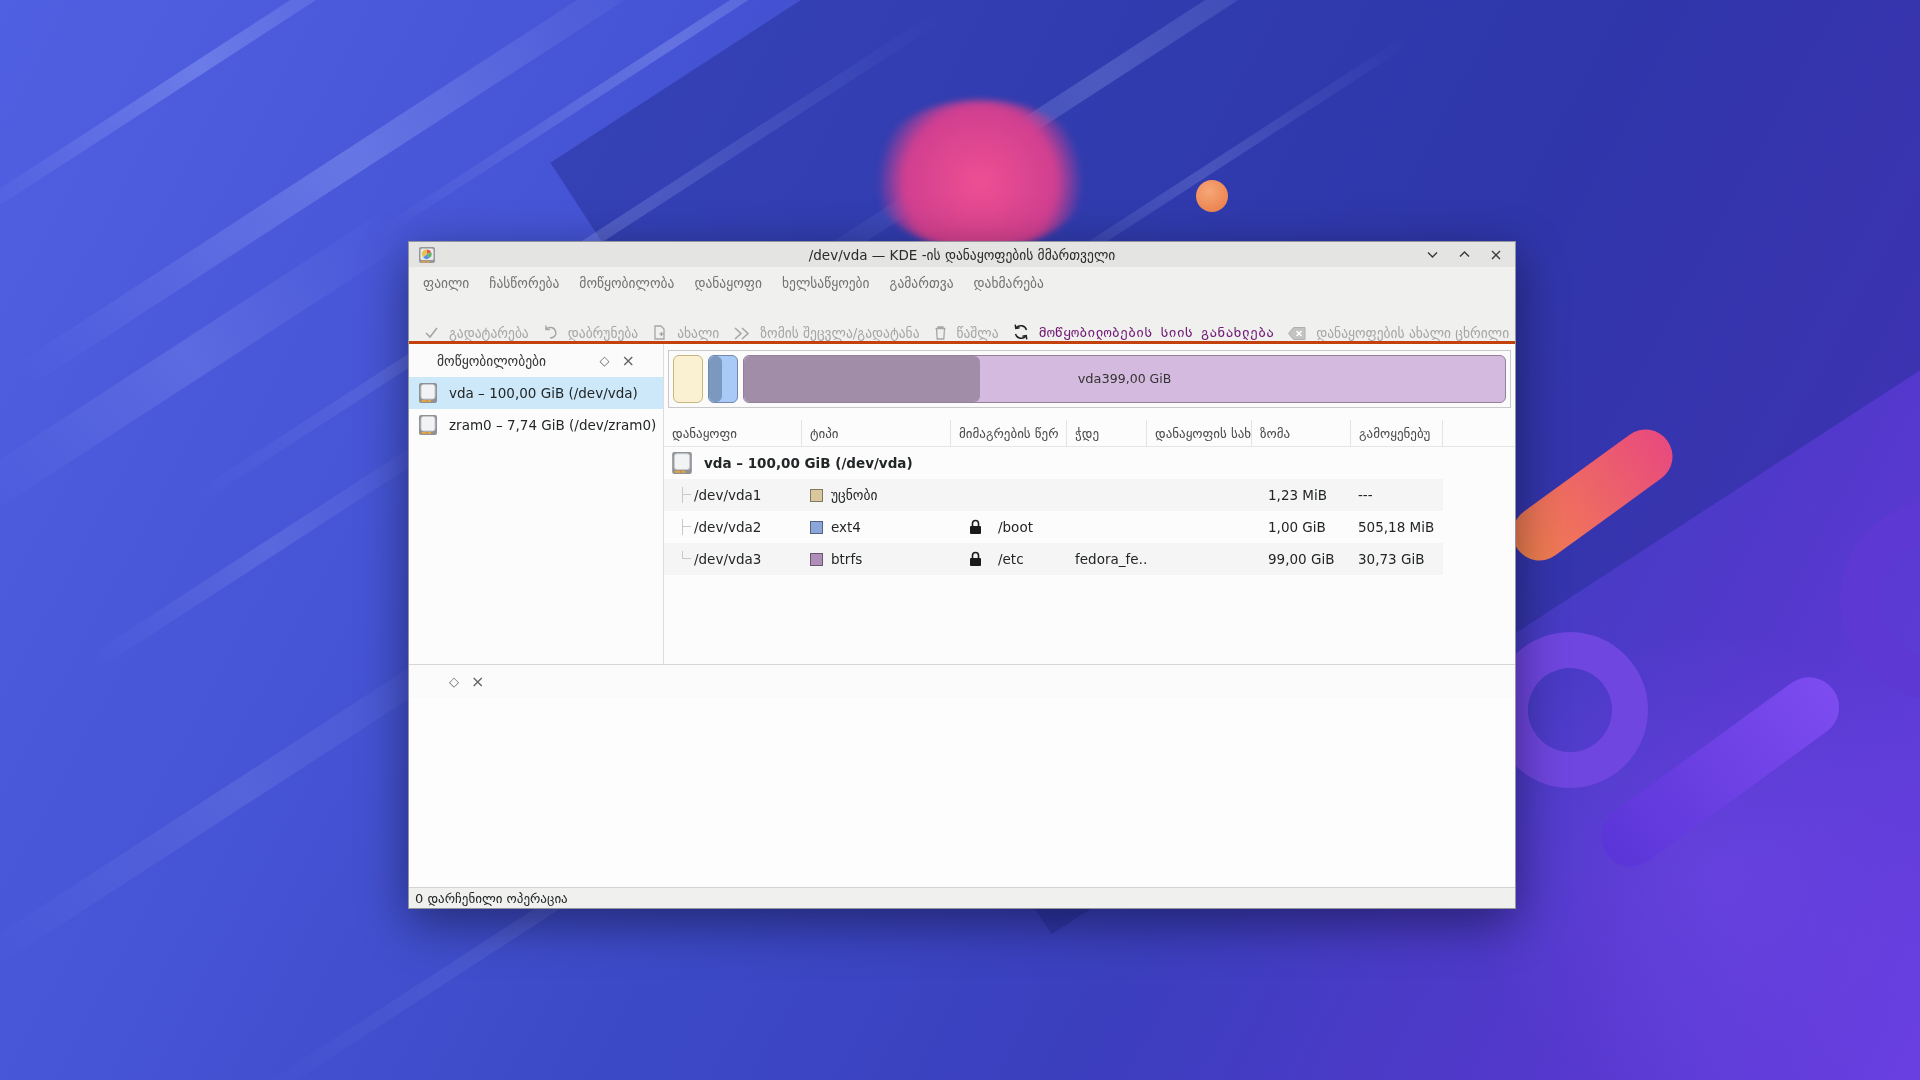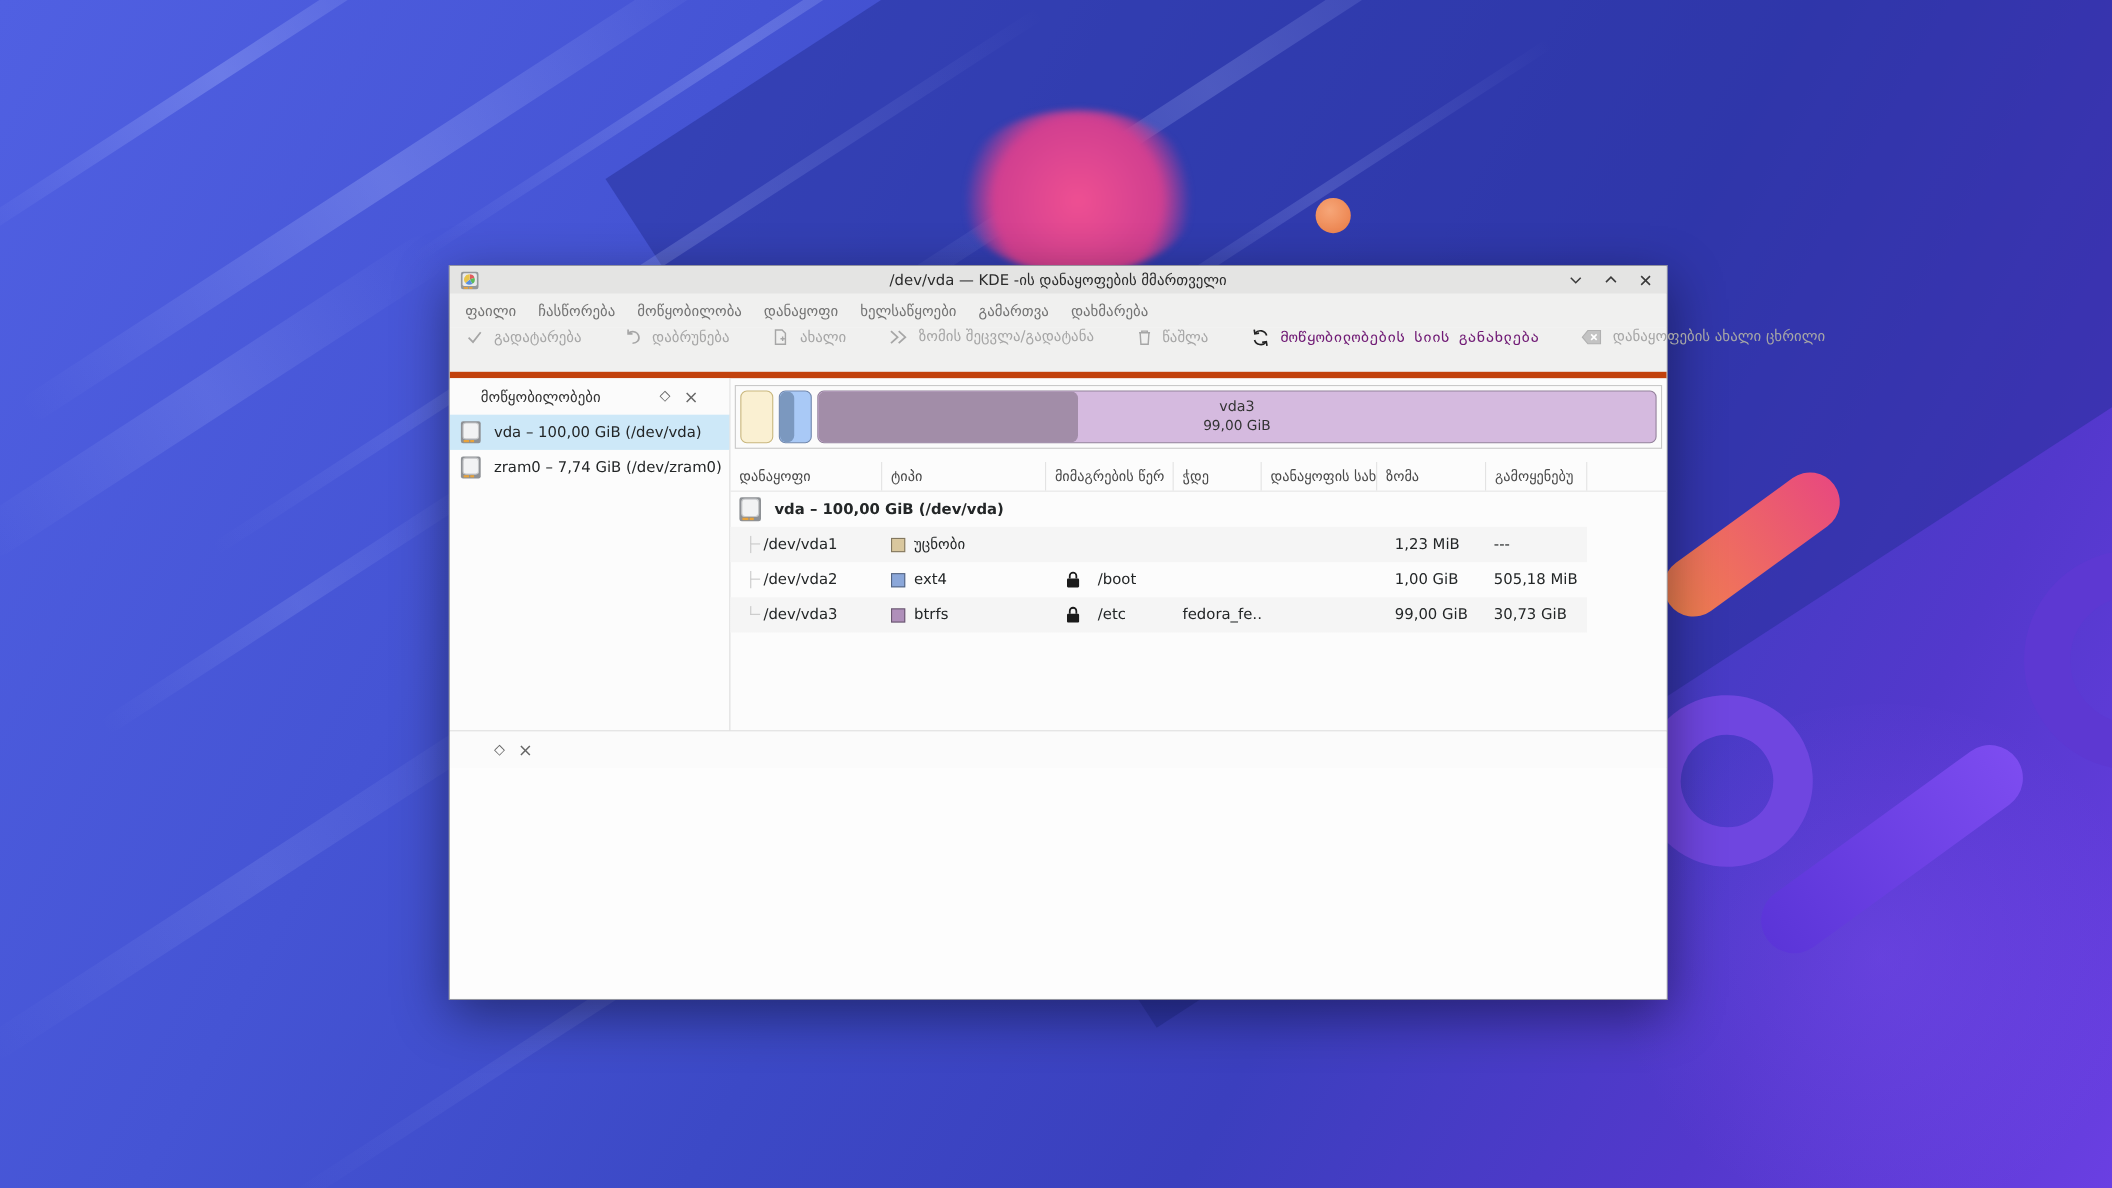--- a/index.html
+++ b/index.html
@@ -29,22 +29,22 @@
   .window{position:absolute;left:408px;top:196px;width:1106px;height:666px;
     background:#fcfcfc;border:1px solid rgba(20,25,40,.45);box-sizing:content-box;
     box-shadow:0 14px 46px rgba(0,0,10,.45);display:flex;flex-direction:column;font-size:13.5px;color:#232627;margin-top:45px;}
   .titlebar{height:25px;background:#e4e4e3;display:flex;align-items:center;position:relative;flex:0 0 auto;}
   .app-icon{width:18px;height:18px;margin-left:9px;}
   .title{position:absolute;left:0;right:0;text-align:center;font-size:13.5px;color:#2b2b2b;}
   .winctl{position:absolute;right:10px;top:0;height:100%;display:flex;align-items:center;gap:14px;}
   .winctl .btn{width:18px;height:18px;display:flex;align-items:center;justify-content:center;cursor:default;}
   .menubar{height:31px;background:#f0f0ef;display:flex;align-items:center;padding-left:4px;flex:0 0 auto;}
   .menu-item{padding:4px 10px;color:#737373;}
-  .toolbar{height:46px;background:#f0f0ef;display:flex;align-items:flex-start;gap:38px;padding-left:14px;
-    border-bottom:6px solid #c2410c;flex:0 0 auto;box-sizing:border-box;}
+  .toolbar{height:46px;background:#f0f0ef;display:flex;align-items:flex-end;gap:13px;padding-left:14px;
+    border-bottom:3px solid #c2410c;flex:0 0 auto;box-sizing:border-box;}
   .tool{display:flex;align-items:center;gap:9px;color:#a6a6a6;white-space:nowrap;}
   .tool.enabled{color:#701a75;font-family:Liberation Mono, monospace;}
   .tool svg{flex:0 0 auto;}
   
   .content{flex:0 0 320px;display:flex;background:#fcfcfc;min-height:0;}
   .dock-left{width:255px;flex:0 0 255px;border-right:1px solid #dddddd;display:flex;flex-direction:column;box-sizing:border-box;}
   .dock-header{height:33px;display:flex;align-items:center;padding:0 28px;background:#fbfbfb;color:#333;flex:0 0 auto;}
   .dock-header .dtitle{flex:1;font-size:13.5px;}
   .dock-btn{color:#666;font-size:13px;margin-left:12px;cursor:default;}
   .dev-item{height:32px;display:flex;align-items:center;gap:10px;padding-left:8px;}
@@ -53,21 +53,21 @@
   
   .partbar{margin:6px 4px 0 4px;height:58px;border:1px solid #c9c9c9;background:#fbfbfb;
     display:flex;gap:5px;padding:4px;box-sizing:border-box;}
   .pblock{border-radius:6px;position:relative;overflow:hidden;box-sizing:border-box;height:48px;}
   .pb1{width:30px;background:#faf0d2;border:1px solid #c9b77e;}
   .pb2{width:30px;background:#a9c9f6;border:1px solid #7288ad;}
   .pb3{flex:1;background:#d5badf;border:1px solid #93819b;}
   .used{position:absolute;left:0;top:0;bottom:0;border-radius:6px;}
   .pb2 .used{background:#7b98bf;}
   .pb3 .used{background:#a28da8;}
-  .pb-label{position:absolute;inset:0;display:flex;flex-direction:column;align-items:center;justify-content:center;
+  .pb-label{position:absolute;inset:0;display:flex;flex-direction:row;align-items:center;justify-content:center;
     color:#333;line-height:1.35;font-size:13px;}
   .pb-label .sub{font-size:12.5px;}
   
   .tbl{margin-top:12px;}
   .trow{display:grid;grid-template-columns:138px 149px 116px 80px 105px 99px 92px 1fr;align-items:center;}
   .thead{height:26px;border-bottom:1px solid #e6e6e6;color:#4a4a4a;font-size:13px;}
   .thead .hcell{height:100%;display:flex;align-items:center;padding:0 4px 0 8px;border-right:1px solid #e3e3e3;
     overflow:hidden;white-space:nowrap;box-sizing:border-box;}
   .thead .hcell.filler{border-right:none;}
   .prow{height:32px;}
@@ -334,13 +334,16 @@
   </div>
 
   <div class="dock-bottom">
     <div class="dock-header">
       <span class="dock-btn">◇</span>
       <span class="dock-btn" style="font-size:16px">×</span>
     </div>
     <div class="body"></div>
   </div>
 
+  <div class="statusbar">
+    <span>0 დარჩენილი ოპერაცია</span>
+  </div>
 </div>
 
 </body></html>

